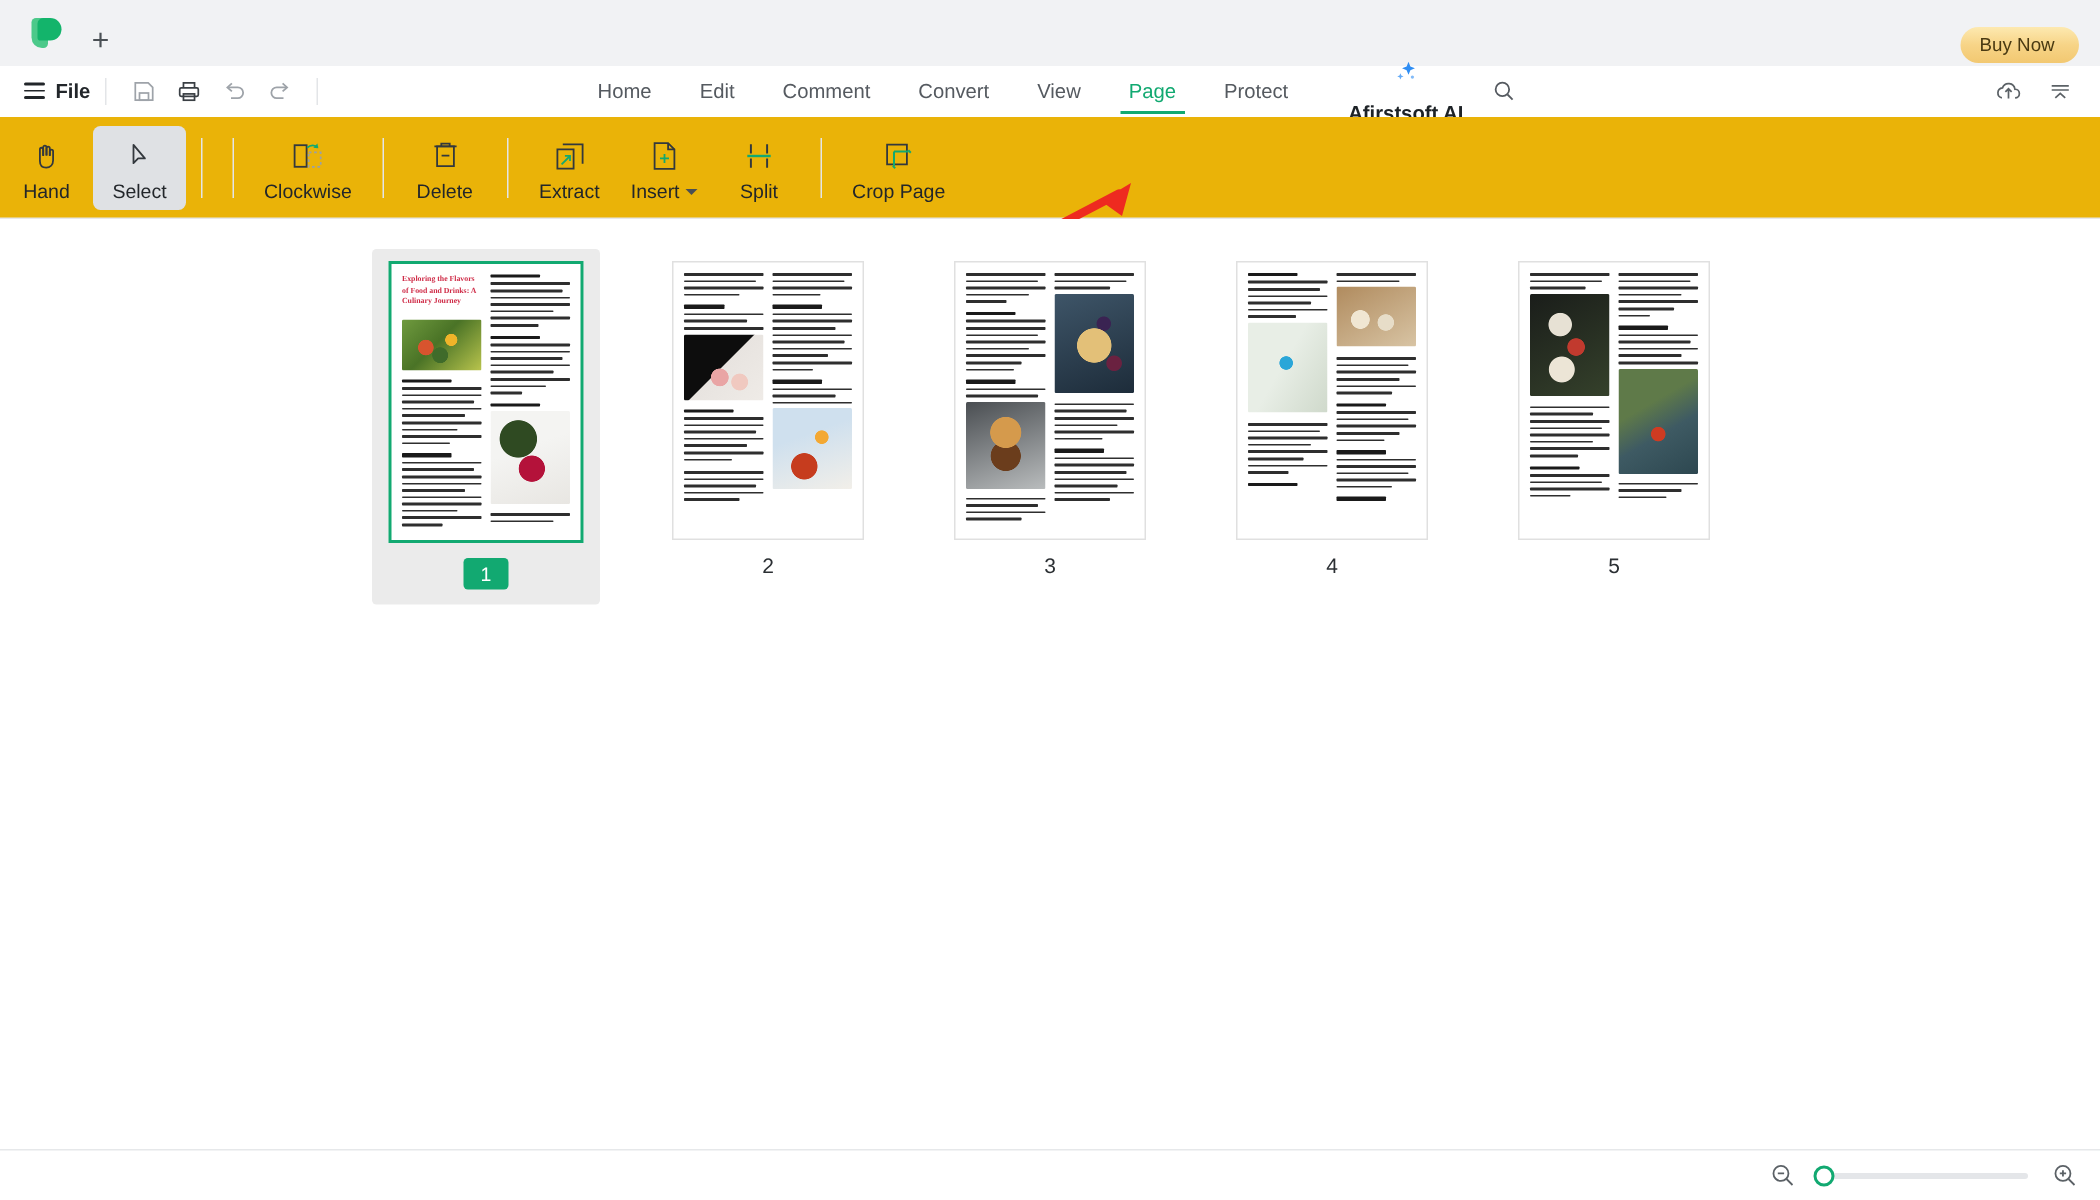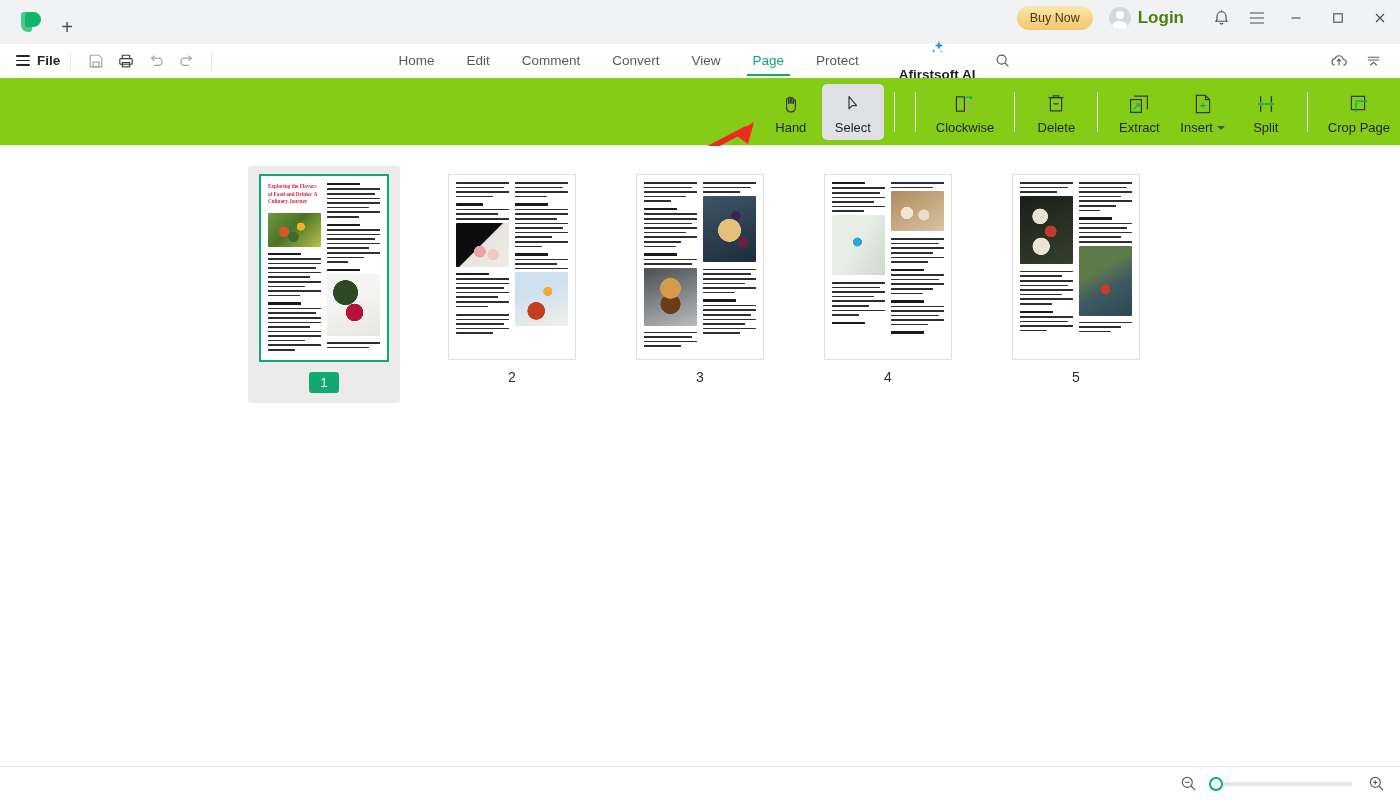--- a/index.html
+++ b/index.html
@@ -63,24 +63,25 @@
     color: #6b7075; font-size: 15px; line-height: 1;
     border-radius: 3px;
   }
   .tab-new {
     width: 30px; height: 34px;
     display: flex; align-items: center; justify-content: center;
     color: #4a4f54; font-size: 20px; font-weight: 300;
   }
   .titlebar-right {
     margin-left: auto;
-    display: flex; align-items: center;
-    height: 44px;
+    display: flex; 
+    height: 26px;
     padding-bottom: 8px;
     gap: 2px;
+    flex-direction: column;
   }
   .buy-now {
     background: linear-gradient(180deg,#fde9b0 0%,#f7d487 50%,#f2c871 100%);
     color: #4a3a12;
     font-size: 12.5px;
     padding: 5px 13px;
     border-radius: 12px;
     margin-right: 14px;
     white-space: nowrap;
   }
@@ -172,23 +173,23 @@
     pointer-events: auto;
   }
   .menubar-right {
     margin-left: auto; display: flex; align-items: center;
     gap: 4px; padding-right: 12px;
   }
 
   
   .ribbon {
     height: 68px;
-    background: #84cc16;
+    background: #eab308;
     border-bottom: 1px solid #e6e8ea;
-    display: flex; align-items: center; justify-content: flex-end;
+    display: flex; align-items: center; justify-content: flex-start;
     position: relative;
     flex: none;
   }
   .ribbon-inner { display: flex; align-items: center; height: 58px; }
   .rb {
     display: flex; flex-direction: column;
     align-items: center; justify-content: center;
     min-width: 62px; height: 56px;
     padding: 4px 10px 2px;
     border-radius: 5px;

